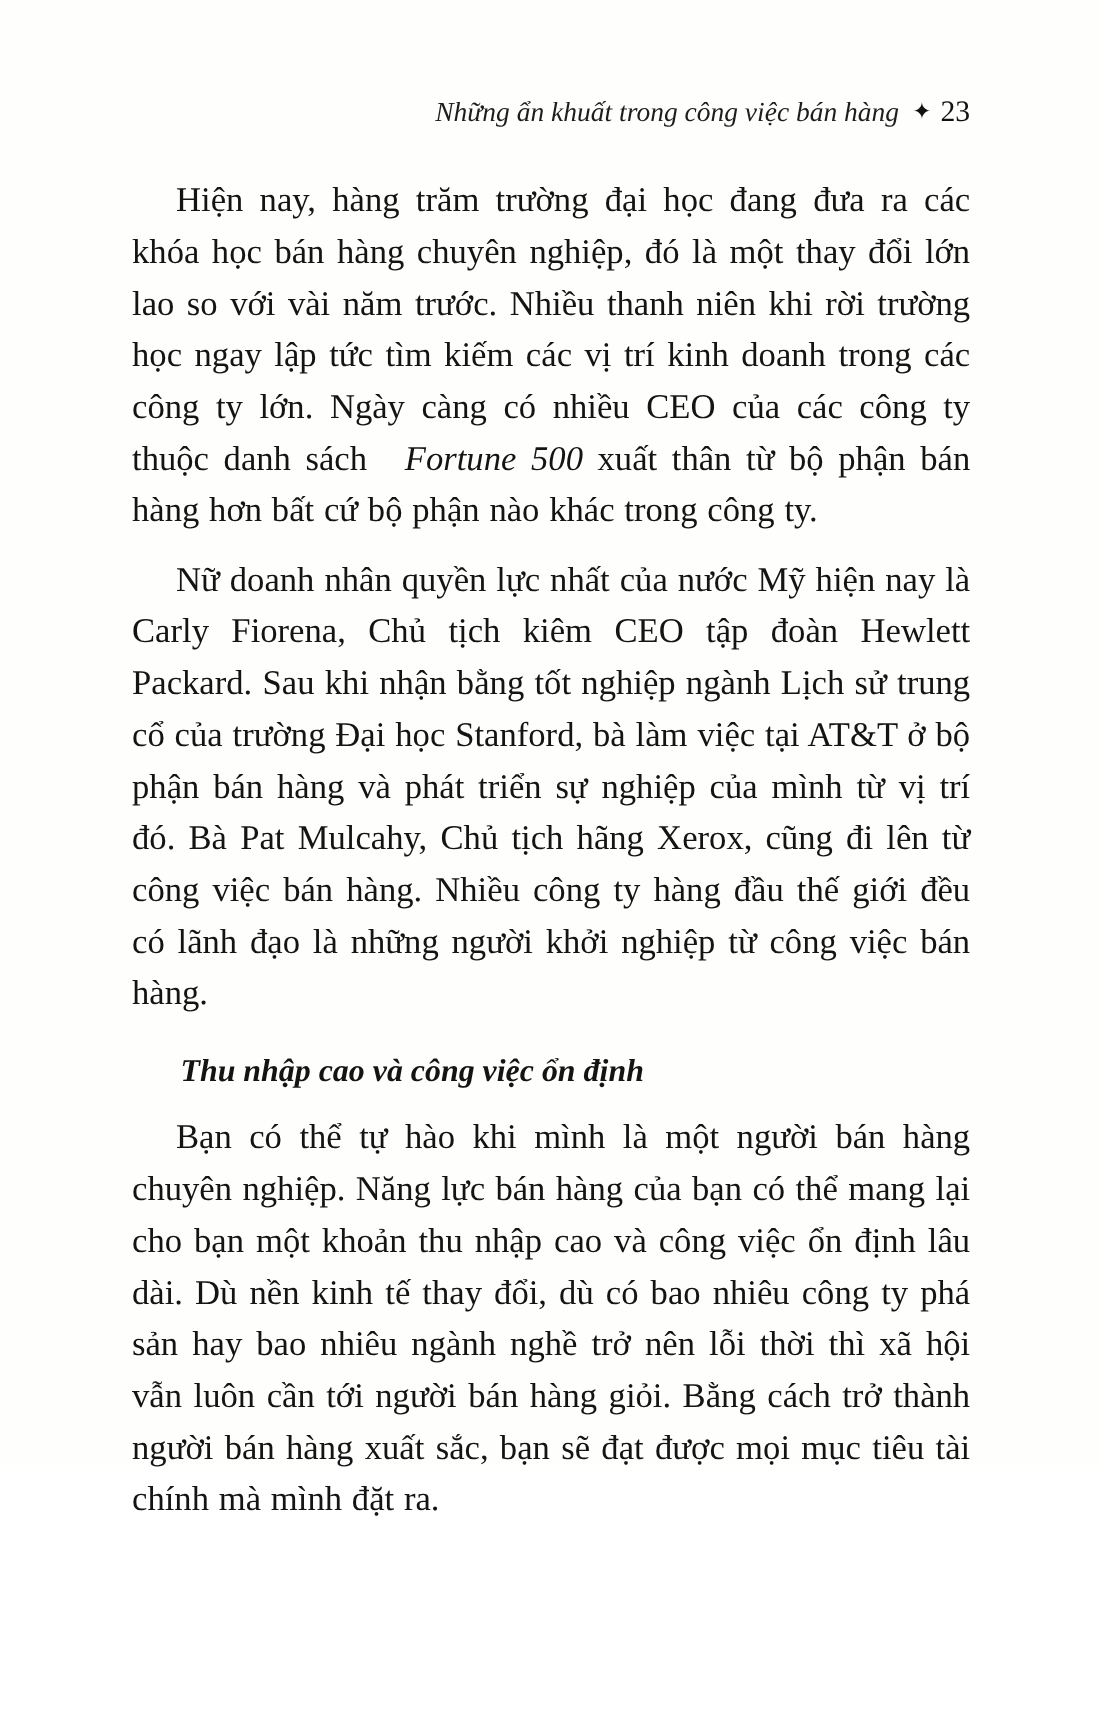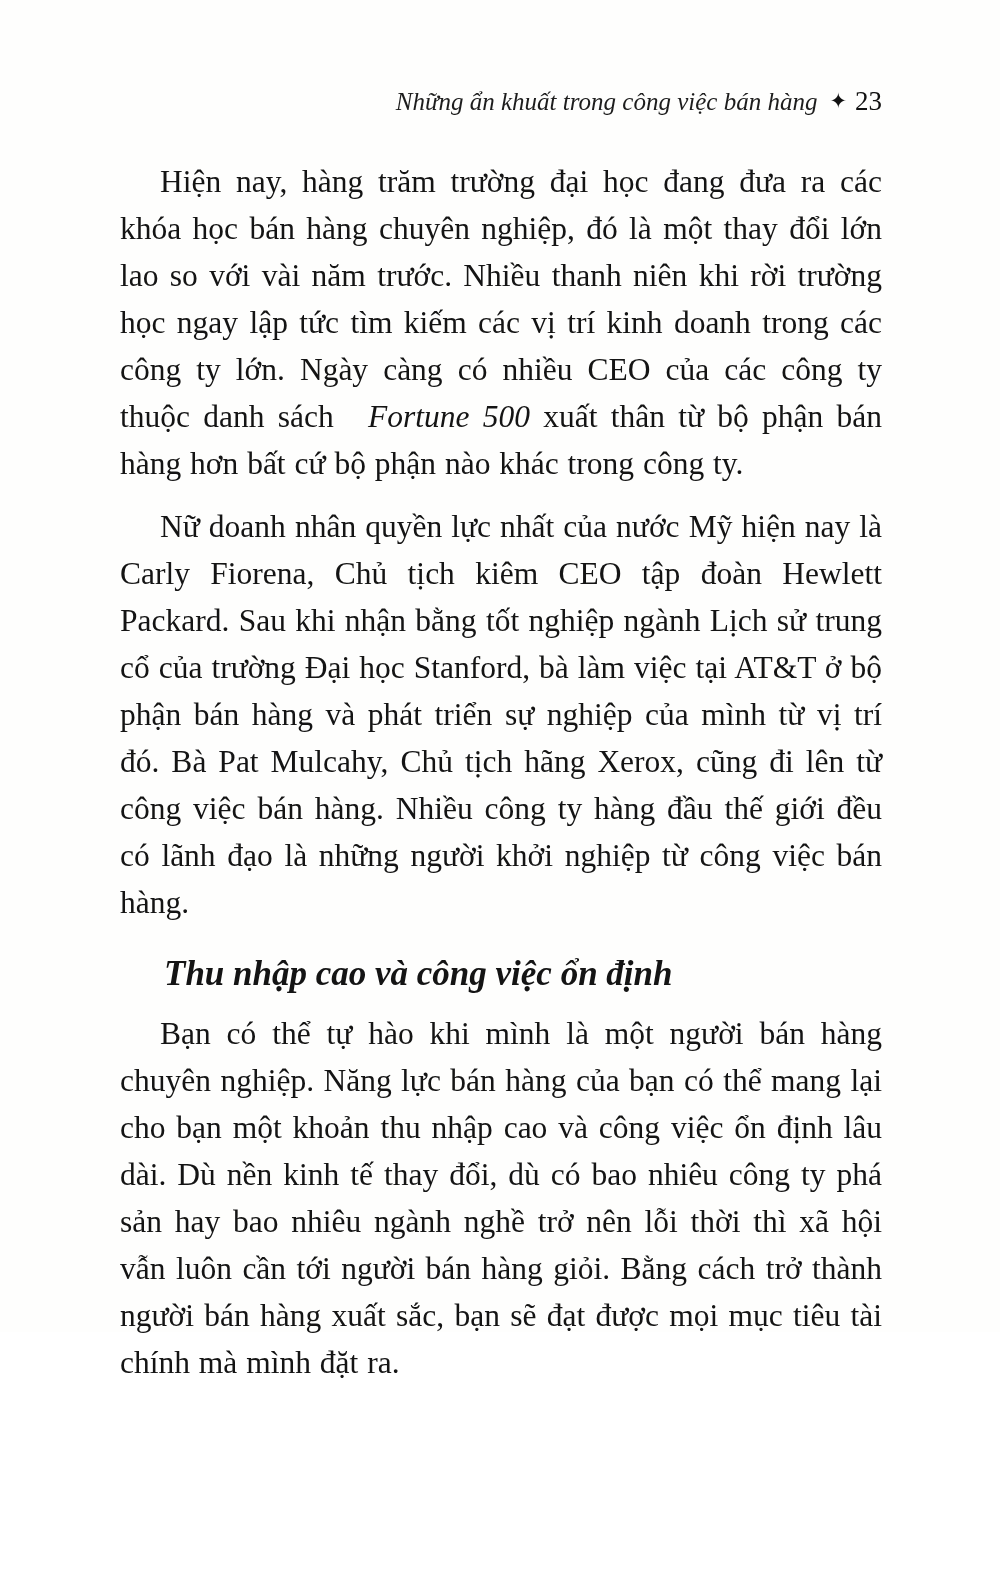--- a/index.html
+++ b/index.html
@@ -52,21 +52,21 @@
       text-indent: 40px;
       margin: 0 0 16px 0;
       color: #141414;
       word-spacing: 1px;
     }
     .italic {
       font-style: italic;
       margin-left: 21px;
     }
     .section-heading {
-      font-size: 35px;
+      font-size: 29px;
       line-height: 36px;
       font-weight: bold;
       font-style: italic;
       color: #141414;
       margin: 30px 0 18px 0;
       padding-left: 44px;
     }
   </style>
 </head>
 <body>

